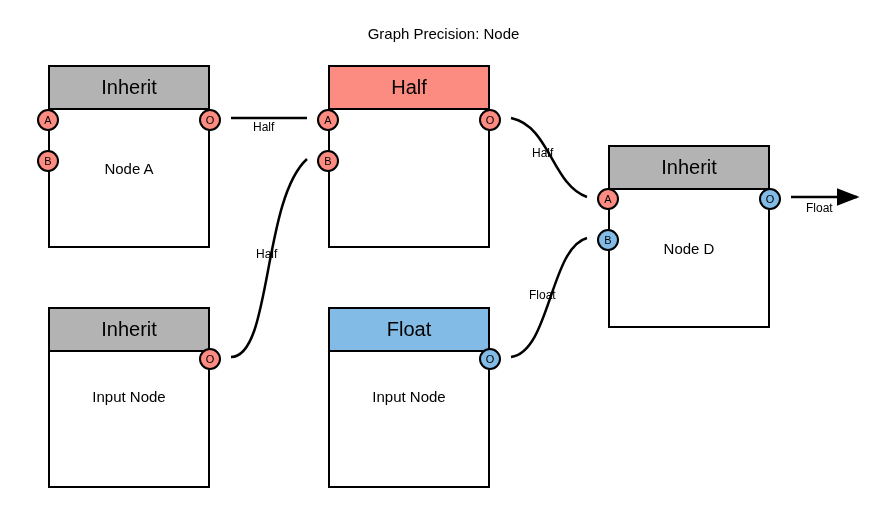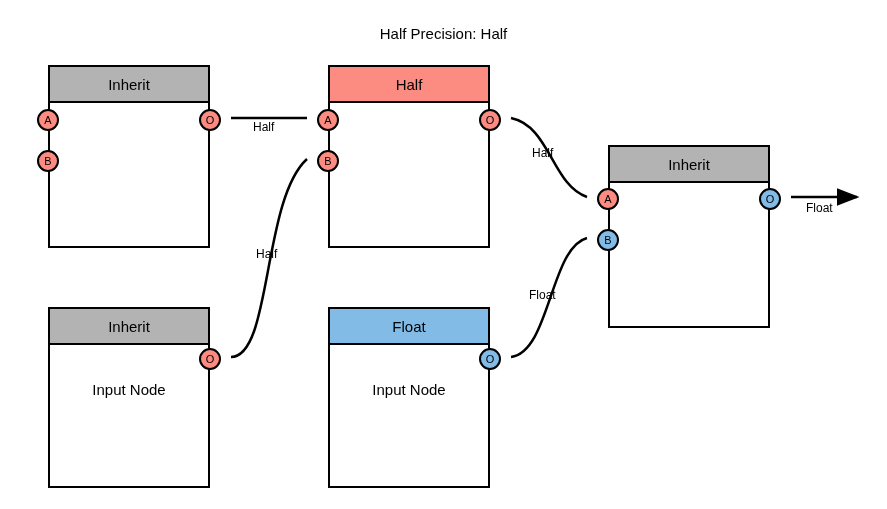--- a/index.html
+++ b/index.html
@@ -31,26 +31,26 @@
     color: #000;
   }
   .node {
     position: absolute;
     box-sizing: border-box;
     border: 2.5px solid #000;
     background: #ffffff;
   }
   .node-header {
     box-sizing: border-box;
-    height: 36px;
+    height: 43px;
     border-bottom: 2.5px solid #000;
     display: flex;
     align-items: center;
     justify-content: center;
-    font-size: 15px;
+    font-size: 20px;
     color: #000;
   }
   .node-body {
     position: relative;
     height: calc(100% - 40px);
     display: flex;
     align-items: flex-start;
     justify-content: center;
   }
   .node-label {
@@ -99,25 +99,28 @@
 
   <path d="M 231 357 C 272 357, 262 200, 307 159" fill="none" stroke="#000" stroke-width="2.5"></path>
 
   <path d="M 511 118 C 550 126, 552 185, 587 197" fill="none" stroke="#000" stroke-width="2.5"></path>
 
   <path d="M 511 357 C 550 352, 550 248, 587 238" fill="none" stroke="#000" stroke-width="2.5"></path>
 
   <path d="M 791 197 L 857 197" fill="none" stroke="#000" stroke-width="2.5" marker-end="url(#arrowhead)"></path>
 </svg>
 
-<div class="graph-title">Half Precision: Half</div>
+<div class="graph-title">Graph Precision: Node</div>
 
 <div class="node" id="node-a" style="left:48px; top:65px; width:162px; height:183px;">
   <div class="node-header" style="background:#b3b3b3;">
     <span>Inherit</span>
+  </div>
+  <div class="node-body">
+    <span class="node-label">Node A</span>
   </div>
   <div class="port port-salmon" style="left:-13px; top:42px;">
     <span>A</span>
   </div>
   <div class="port port-salmon" style="left:-13px; top:83px;">
     <span>B</span>
   </div>
   <div class="port port-salmon" style="right:-13px; top:42px;">
     <span>O</span>
   </div>
@@ -134,20 +137,23 @@
     <span>B</span>
   </div>
   <div class="port port-salmon" style="right:-13px; top:42px;">
     <span>O</span>
   </div>
 </div>
 
 <div class="node" id="node-d" style="left:608px; top:145px; width:162px; height:183px;">
   <div class="node-header" style="background:#b3b3b3;">
     <span>Inherit</span>
+  </div>
+  <div class="node-body">
+    <span class="node-label">Node D</span>
   </div>
   <div class="port port-salmon" style="left:-13px; top:41px;">
     <span>A</span>
   </div>
   <div class="port port-blue" style="left:-13px; top:82px;">
     <span>B</span>
   </div>
   <div class="port port-blue" style="right:-13px; top:41px;">
     <span>O</span>
   </div>

